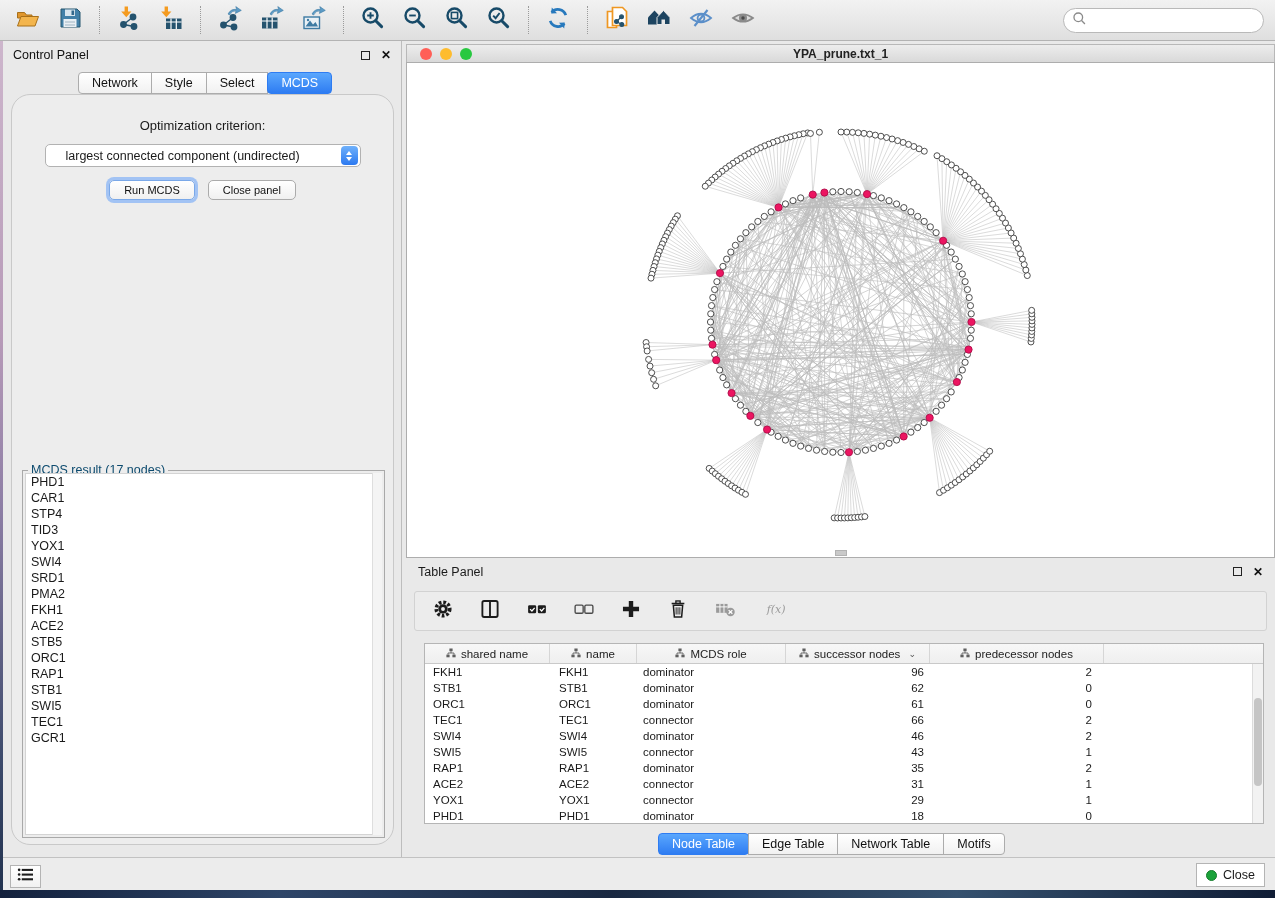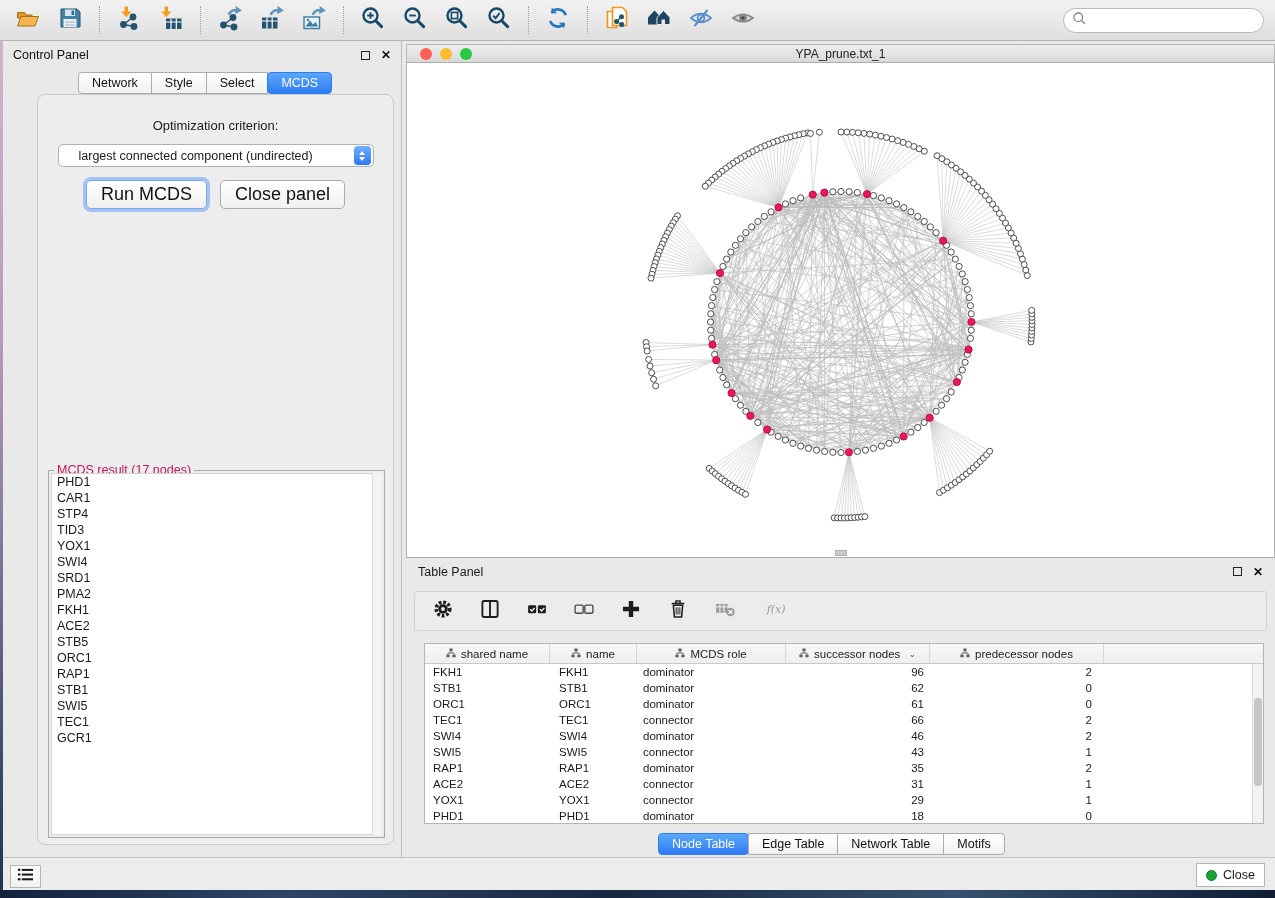--- a/index.html
+++ b/index.html
@@ -30,46 +30,46 @@
   .win-btns { display:flex; align-items:center; gap:11px; }
   .float-icon { width:9px; height:9px; border:1.6px solid #222; display:inline-block; }
   .close-icon { font-size:12px; font-weight:bold; color:#111; line-height:1; }
   .cp-tabs { position:absolute; top:31px; left:76px; display:flex; z-index:3; }
   .seg-btn { font-size:12.5px; padding:3px 13px; background:linear-gradient(#ffffff,#f1f1f1);
     border:1px solid #acacac; margin-left:-1px; color:#111; cursor:default; }
   .seg-btn:first-child { border-radius:4px 0 0 4px; }
   .seg-btn:last-child { border-radius:0 4px 4px 0; }
   .seg-btn.active { background:linear-gradient(#5aa7fd,#2e7cf2); color:#fff; border-color:#2e7cf2; border-radius:4px; }
   .cp-inner { position:absolute; left:8px; right:7px; top:53px; bottom:13px;
-    background:#ededed; border:1px solid #c9c9c9; border-radius:8px;margin-left:26px; }
+    background:#ededed; border:1px solid #c9c9c9; border-radius:19px; }
   .opt-label { text-align:center; margin-top:23px; font-size:13px; }
   .opt-select { margin:11px auto 0; width:316px; height:23px; background:#fff; border:1px solid #b2b2b2;
     border-radius:5px; display:flex; align-items:center; font-size:12.5px; position:relative; }
   .opt-select .sel-text { flex:1; padding-left:20px; white-space:nowrap; }
   .stepper { width:17px; height:19px; margin-right:2px; border-radius:4px;
     background:linear-gradient(#6fb1fb,#2c79f0); display:flex; flex-direction:column; align-items:center; justify-content:center; gap:2px; }
   .stepper .tri-up { width:0; height:0; border-left:3.5px solid transparent; border-right:3.5px solid transparent; border-bottom:4.5px solid #fff; }
   .stepper .tri-dn { width:0; height:0; border-left:3.5px solid transparent; border-right:3.5px solid transparent; border-top:4.5px solid #fff; }
   .btn-row { display:flex; justify-content:center; gap:13px; margin-top:13px; }
-  .push-btn { font-size:18px; padding:3px 14px; background:linear-gradient(#ffffff,#f0f0f0);
+  .push-btn { font-size:11px; padding:3px 14px; background:linear-gradient(#ffffff,#f0f0f0);
     border:1px solid #ababab; border-radius:5px; color:#111; cursor:default; }
   .push-btn.focused { box-shadow:0 0 0 3px rgba(100,160,250,.55); border-color:#7aa8e8; }
   .fieldset { position:absolute; left:10px; right:8px; top:375px; bottom:6px; border:1px solid #a9a9a9; }
-  .legend { position:absolute; top:-8px; left:5px; background:#ededed; padding:0 3px; font-size:12.5px; color:#be185d; }
+  .legend { position:absolute; top:-8px; left:5px; background:#ededed; padding:0 3px; font-size:12.5px; color:#0c4a6e; }
   .mcds-list { position:absolute; inset:2px; background:#fff; border:1px solid #d4d4d4; overflow:hidden; }
   .mcds-item { font-size:12.5px; line-height:16px; padding-left:5px; }
   .mcds-scroll { position:absolute; top:2px; bottom:2px; right:2px; width:10px; background:#f4f4f4; border-left:1px solid #dedede; }
 
   
   .net-win { position:absolute; left:406px; top:44px; right:0; height:514px; }
   .net-titlebar { height:18px; background:linear-gradient(#ededed,#d9d9d9); border:1px solid #b8b8b8; border-bottom:none;
     display:flex; align-items:center; position:relative; }
   .traffic { display:flex; gap:8px; margin-left:13px; }
   .light { width:12px; height:12px; border-radius:50%; }
-  .net-title { position:absolute; left:0; right:0; text-align:center; font-size:12px; color:#222; }
+  .net-title { position:absolute; left:0; right:0; text-align:center; font-size:12px; color:#222;font-weight:bold; }
   .net-canvas { position:absolute; top:18px; left:0; right:0; bottom:0; background:#fff; border:1px solid #adadad; }
   .net-grip { position:absolute; left:428px; bottom:1px; width:12px; height:6px; background:#c9c9c9; border:1px solid #b2b2b2; }
 
   
   .table-panel { position:absolute; left:406px; top:558px; right:0; bottom:40px; background:#e9e9e9; }
   .tp-titlebar { height:27px; display:flex; align-items:center; padding:0 12px; font-size:12.5px; }
   .tp-toolbar { position:absolute; left:8px; right:8px; top:33px; height:40px; background:#ececec;
     border:1px solid #d2d2d2; border-radius:3px; display:flex; align-items:center; gap:23px; padding-left:16px; }
   .tp-tool { width:24px; height:24px; display:flex; align-items:center; justify-content:center; }
   .tp-tool svg { width:22px; height:22px; }

